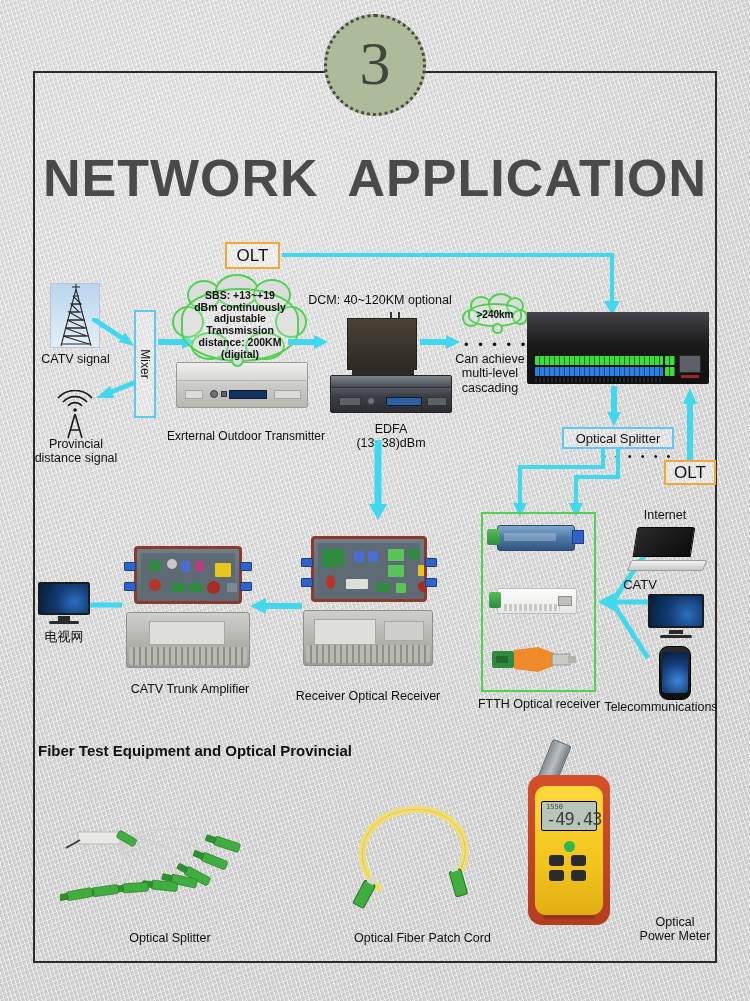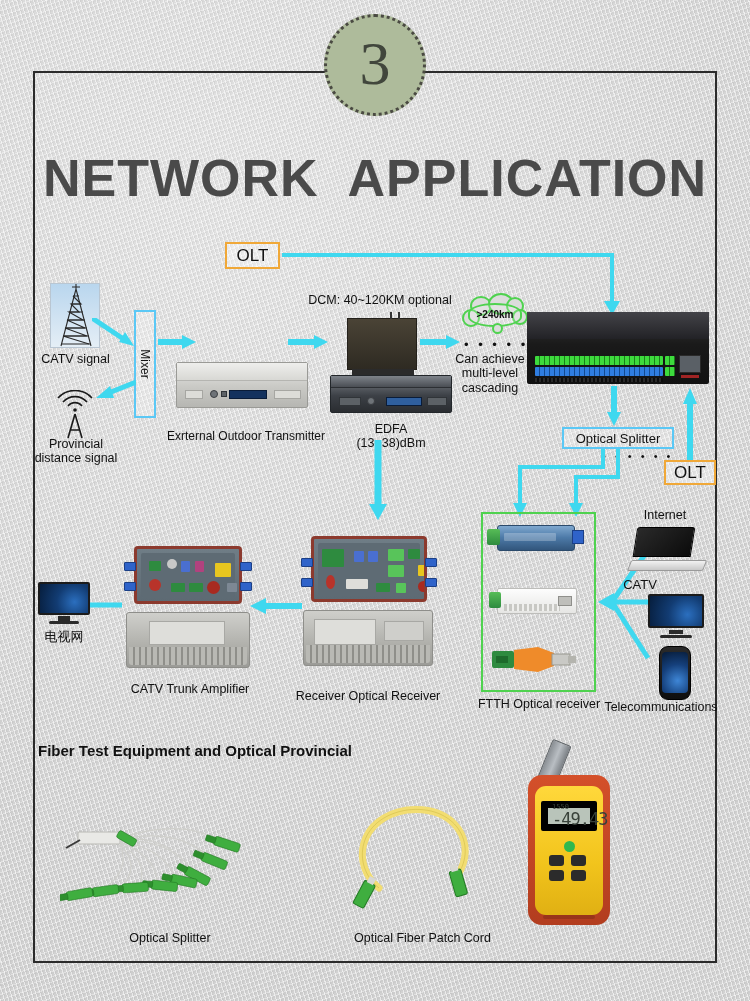--- a/index.html
+++ b/index.html
@@ -203,21 +203,21 @@
     position:absolute; inset:0; background:linear-gradient(#d4502a,#b23d1f);
     border-radius:14px;
   }
   .meter .body{
     position:absolute; left:9%; right:9%; top:7%; bottom:7%;
     background:linear-gradient(#ffd83b,#f2c41c 60%,#e0b013);
     border-radius:11px;
   }
   .meter .lcd{
     position:absolute; left:16%; right:16%; top:17%; height:20%;
-    background:#b9c4ba; border:7px solid #000000; border-radius:2px;
+    background:#b9c4ba; border:1px solid #000000; border-radius:2px;
     font-family:"DejaVu Sans Mono", monospace; color:#39423a;
     display:flex; flex-direction:column; justify-content:center; padding-left:4px;
   }
   .meter .lcd .small{ font-size:7px; line-height:1;}
   .meter .lcd .big{ font-size:17px; line-height:1; letter-spacing:-1px; }
   .meter .btn{ position:absolute; background:#2b2b2b; border-radius:3px; }
   .meter .grn{ position:absolute; background:#2fb84f; border-radius:50%; }
   .meter .probe{
     position:absolute; background:linear-gradient(90deg,#8a8f94,#b9bec3,#7c8186);
     border:1px solid #5f6468;
@@ -303,20 +303,37 @@
       </svg>
   </div>
 
   <div class="arrow" style="left:158px; top:333px; width:40px; height:18px;">
     <svg width="40" height="18">
         <line x1="0" y1="9" x2="26" y2="9" stroke="#3fd8ef" stroke-width="6"></line>
       <polygon points="38,9 24,2 24,16" fill="#3fd8ef"></polygon>
       </svg>
   </div>
 
+  <div class="cloud" style="left:181px; top:288px; width:118px; height:74px;">
+    <div class="bump" style="left:6px; top:-8px; width:34px; height:30px;"></div>
+    <div class="bump" style="left:34px; top:-14px; width:44px; height:34px;"></div>
+    <div class="bump" style="left:72px; top:-9px; width:38px; height:32px;"></div>
+    <div class="bump" style="left:-9px; top:18px; width:32px; height:32px;"></div>
+    <div class="bump" style="left:94px; top:18px; width:32px; height:32px;"></div>
+    <div class="bump" style="left:10px; top:44px; width:38px; height:28px;"></div>
+    <div class="bump" style="left:64px; top:44px; width:40px; height:28px;"></div>
+    <div class="body"></div>
+    <div class="txt">SBS: +13~+19
+dBm continuously
+adjustable
+Transmission
+distance: 200KM
+(digital)</div>
+    <div class="tail" style="left:50px; top:66px; width:13px; height:13px;"></div>
+  </div>
 
   <div class="unit1u" style="left:176px; top:362px; width:132px; height:46px;">
     <div style="position:absolute; left:0; right:0; top:0; height:40%;
       background:linear-gradient(#eeeeec,#d8d8d4); border-bottom:1px solid #b5b5b1;"></div>
     <div class="lcd" style="left:52px; top:62%; width:38px; height:9px;"></div>
     <div class="slot" style="left:8px; top:62%; width:18px; height:9px;"></div>
     <div class="knob" style="left:33px; top:62%; width:8px; height:8px;"></div>
     <div class="slot d" style="left:44px; top:64%; width:6px; height:6px;"></div>
     <div class="slot" style="left:97px; top:62%; width:27px; height:9px;"></div>
   </div>
@@ -629,14 +646,16 @@
       <div class="small">1550</div>
       <div class="big">-49.43</div>
     </div>
     <div class="grn" style="left:44%; top:44%; width:11px; height:11px;"></div>
     <div class="btn" style="left:26%; top:53%; width:15px; height:11px;"></div>
     <div class="btn" style="left:52%; top:53%; width:15px; height:11px;"></div>
     <div class="btn" style="left:26%; top:63%; width:15px; height:11px;"></div>
     <div class="btn" style="left:52%; top:63%; width:15px; height:11px;"></div>
     <div style="position:absolute; left:18%; right:18%; bottom:4%; height:4px; background:rgba(0,0,0,.15); border-radius:2px;"></div>
   </div>
+  <div class="lbl" style="left:620px; top:915px; width:110px; font-size:12.5px; white-space:pre-line;">Optical
+Power Meter</div>
 
 </div>
 
 </body></html>

